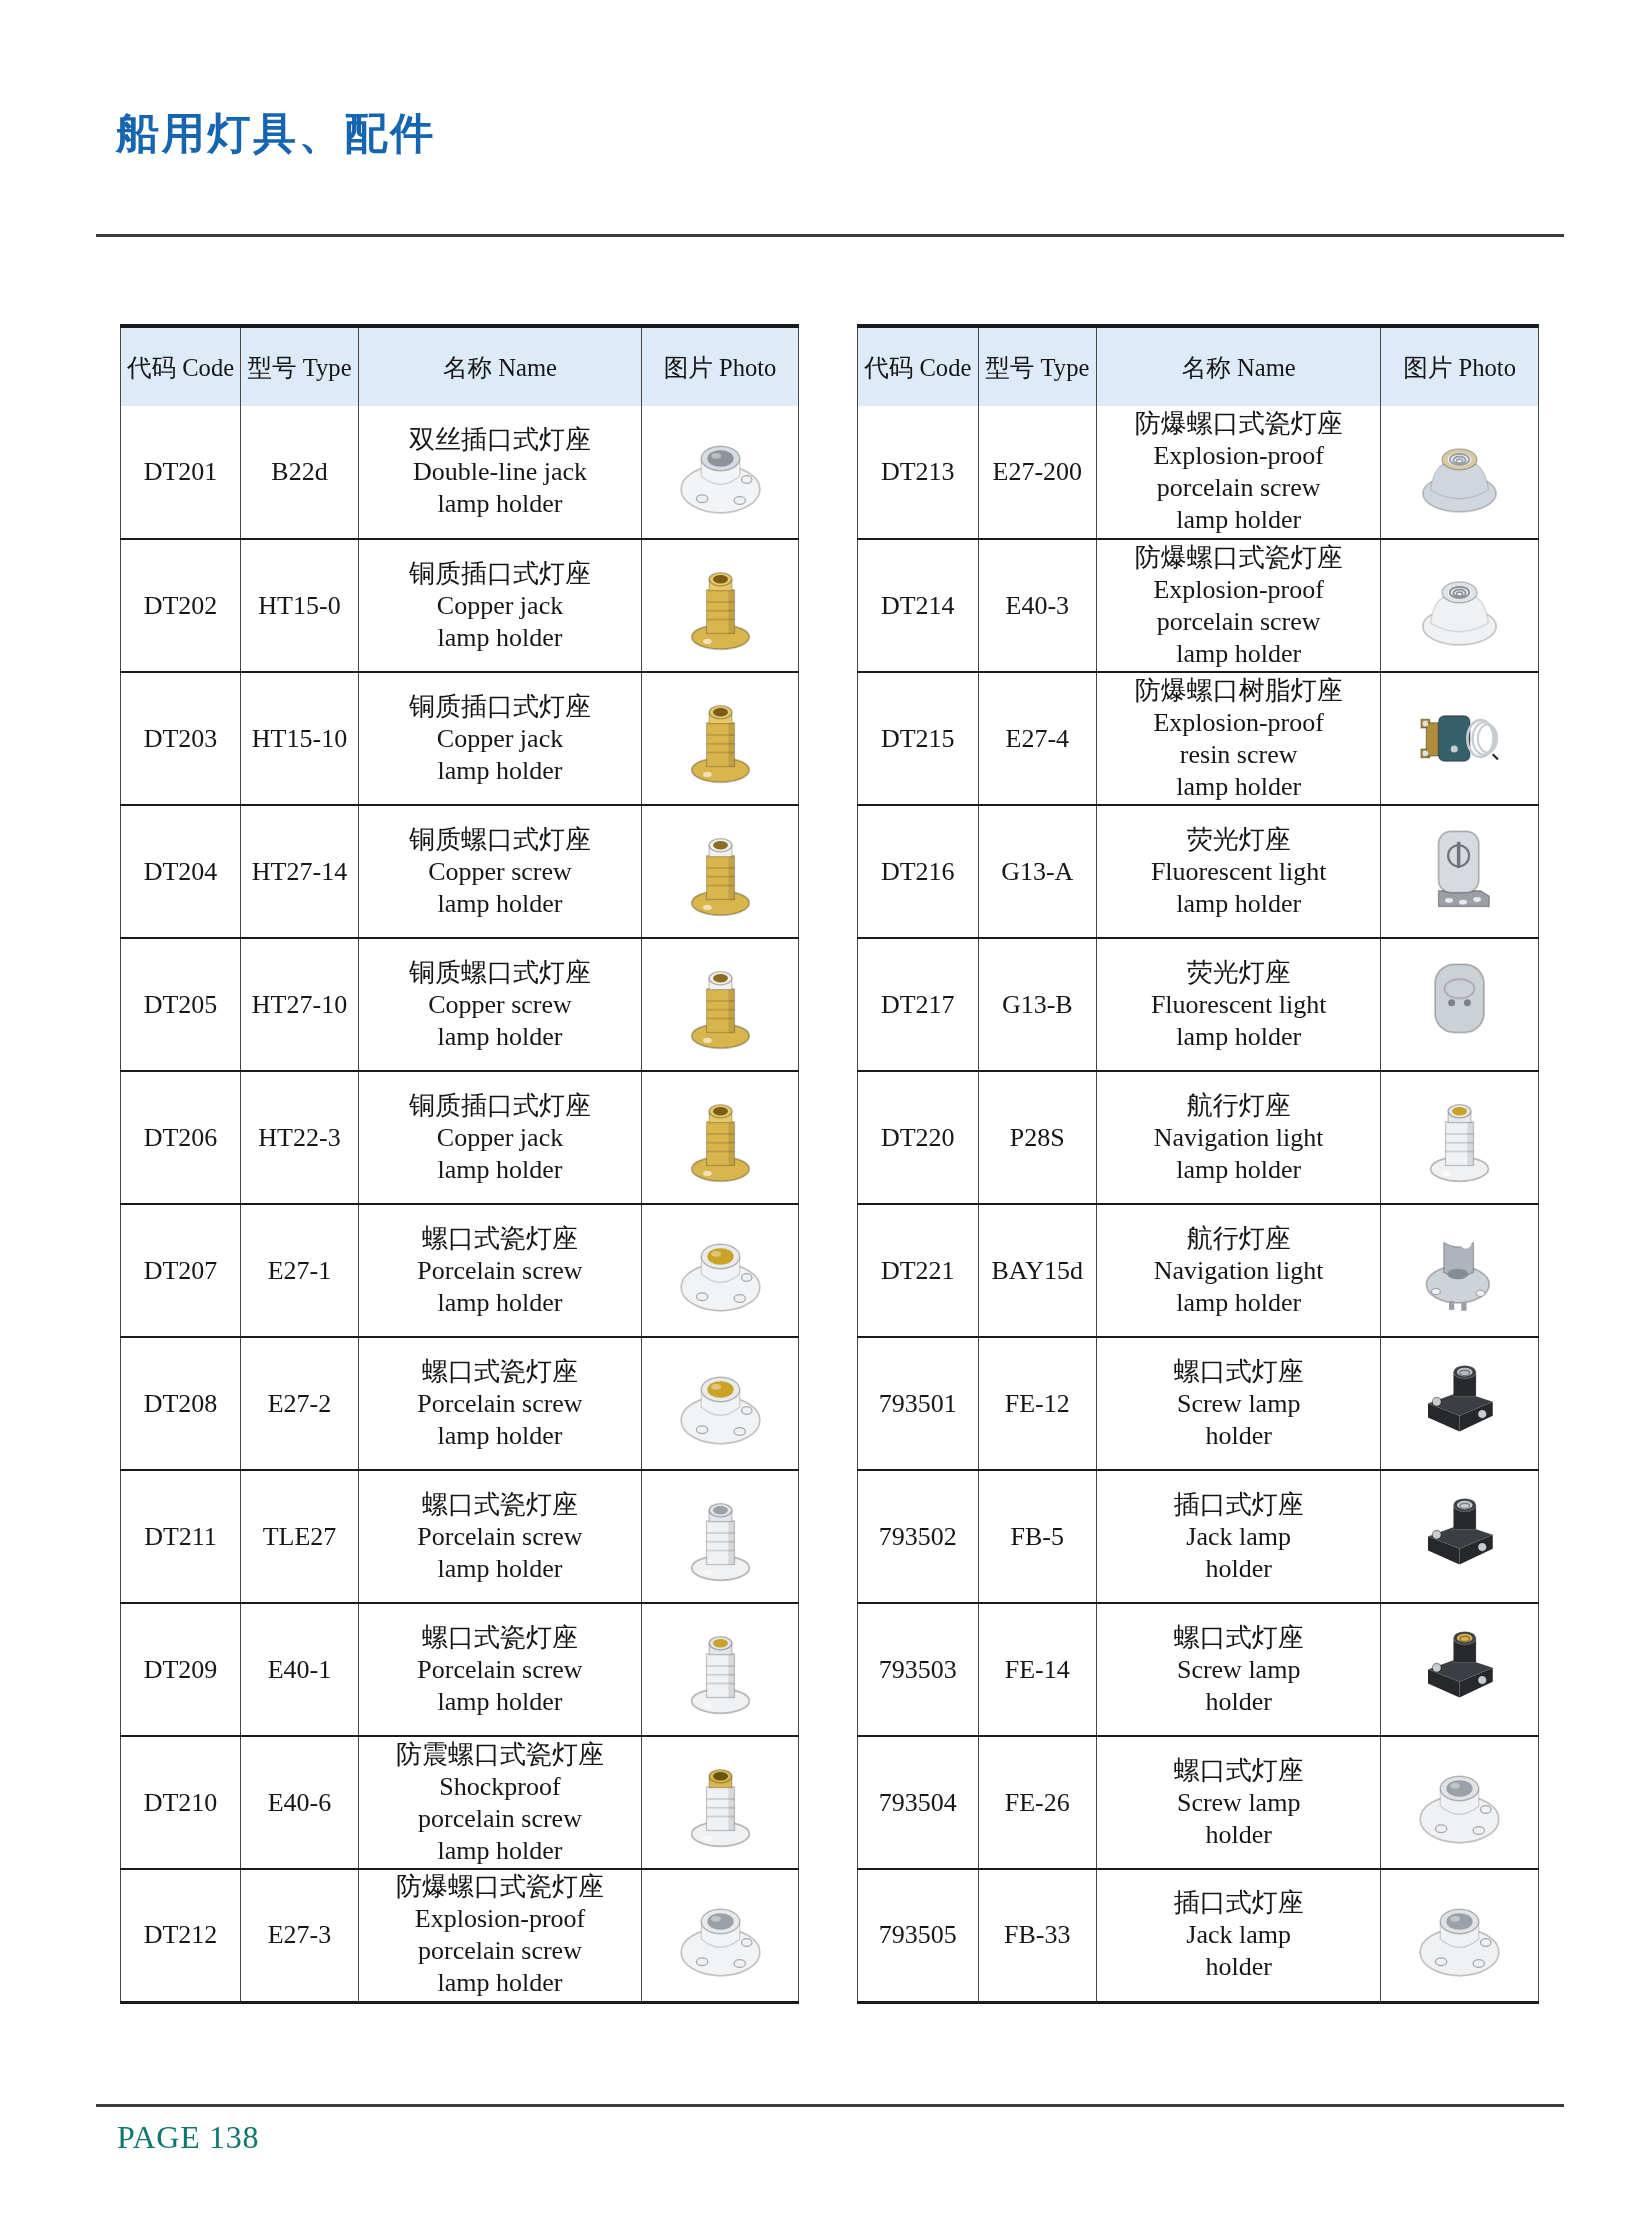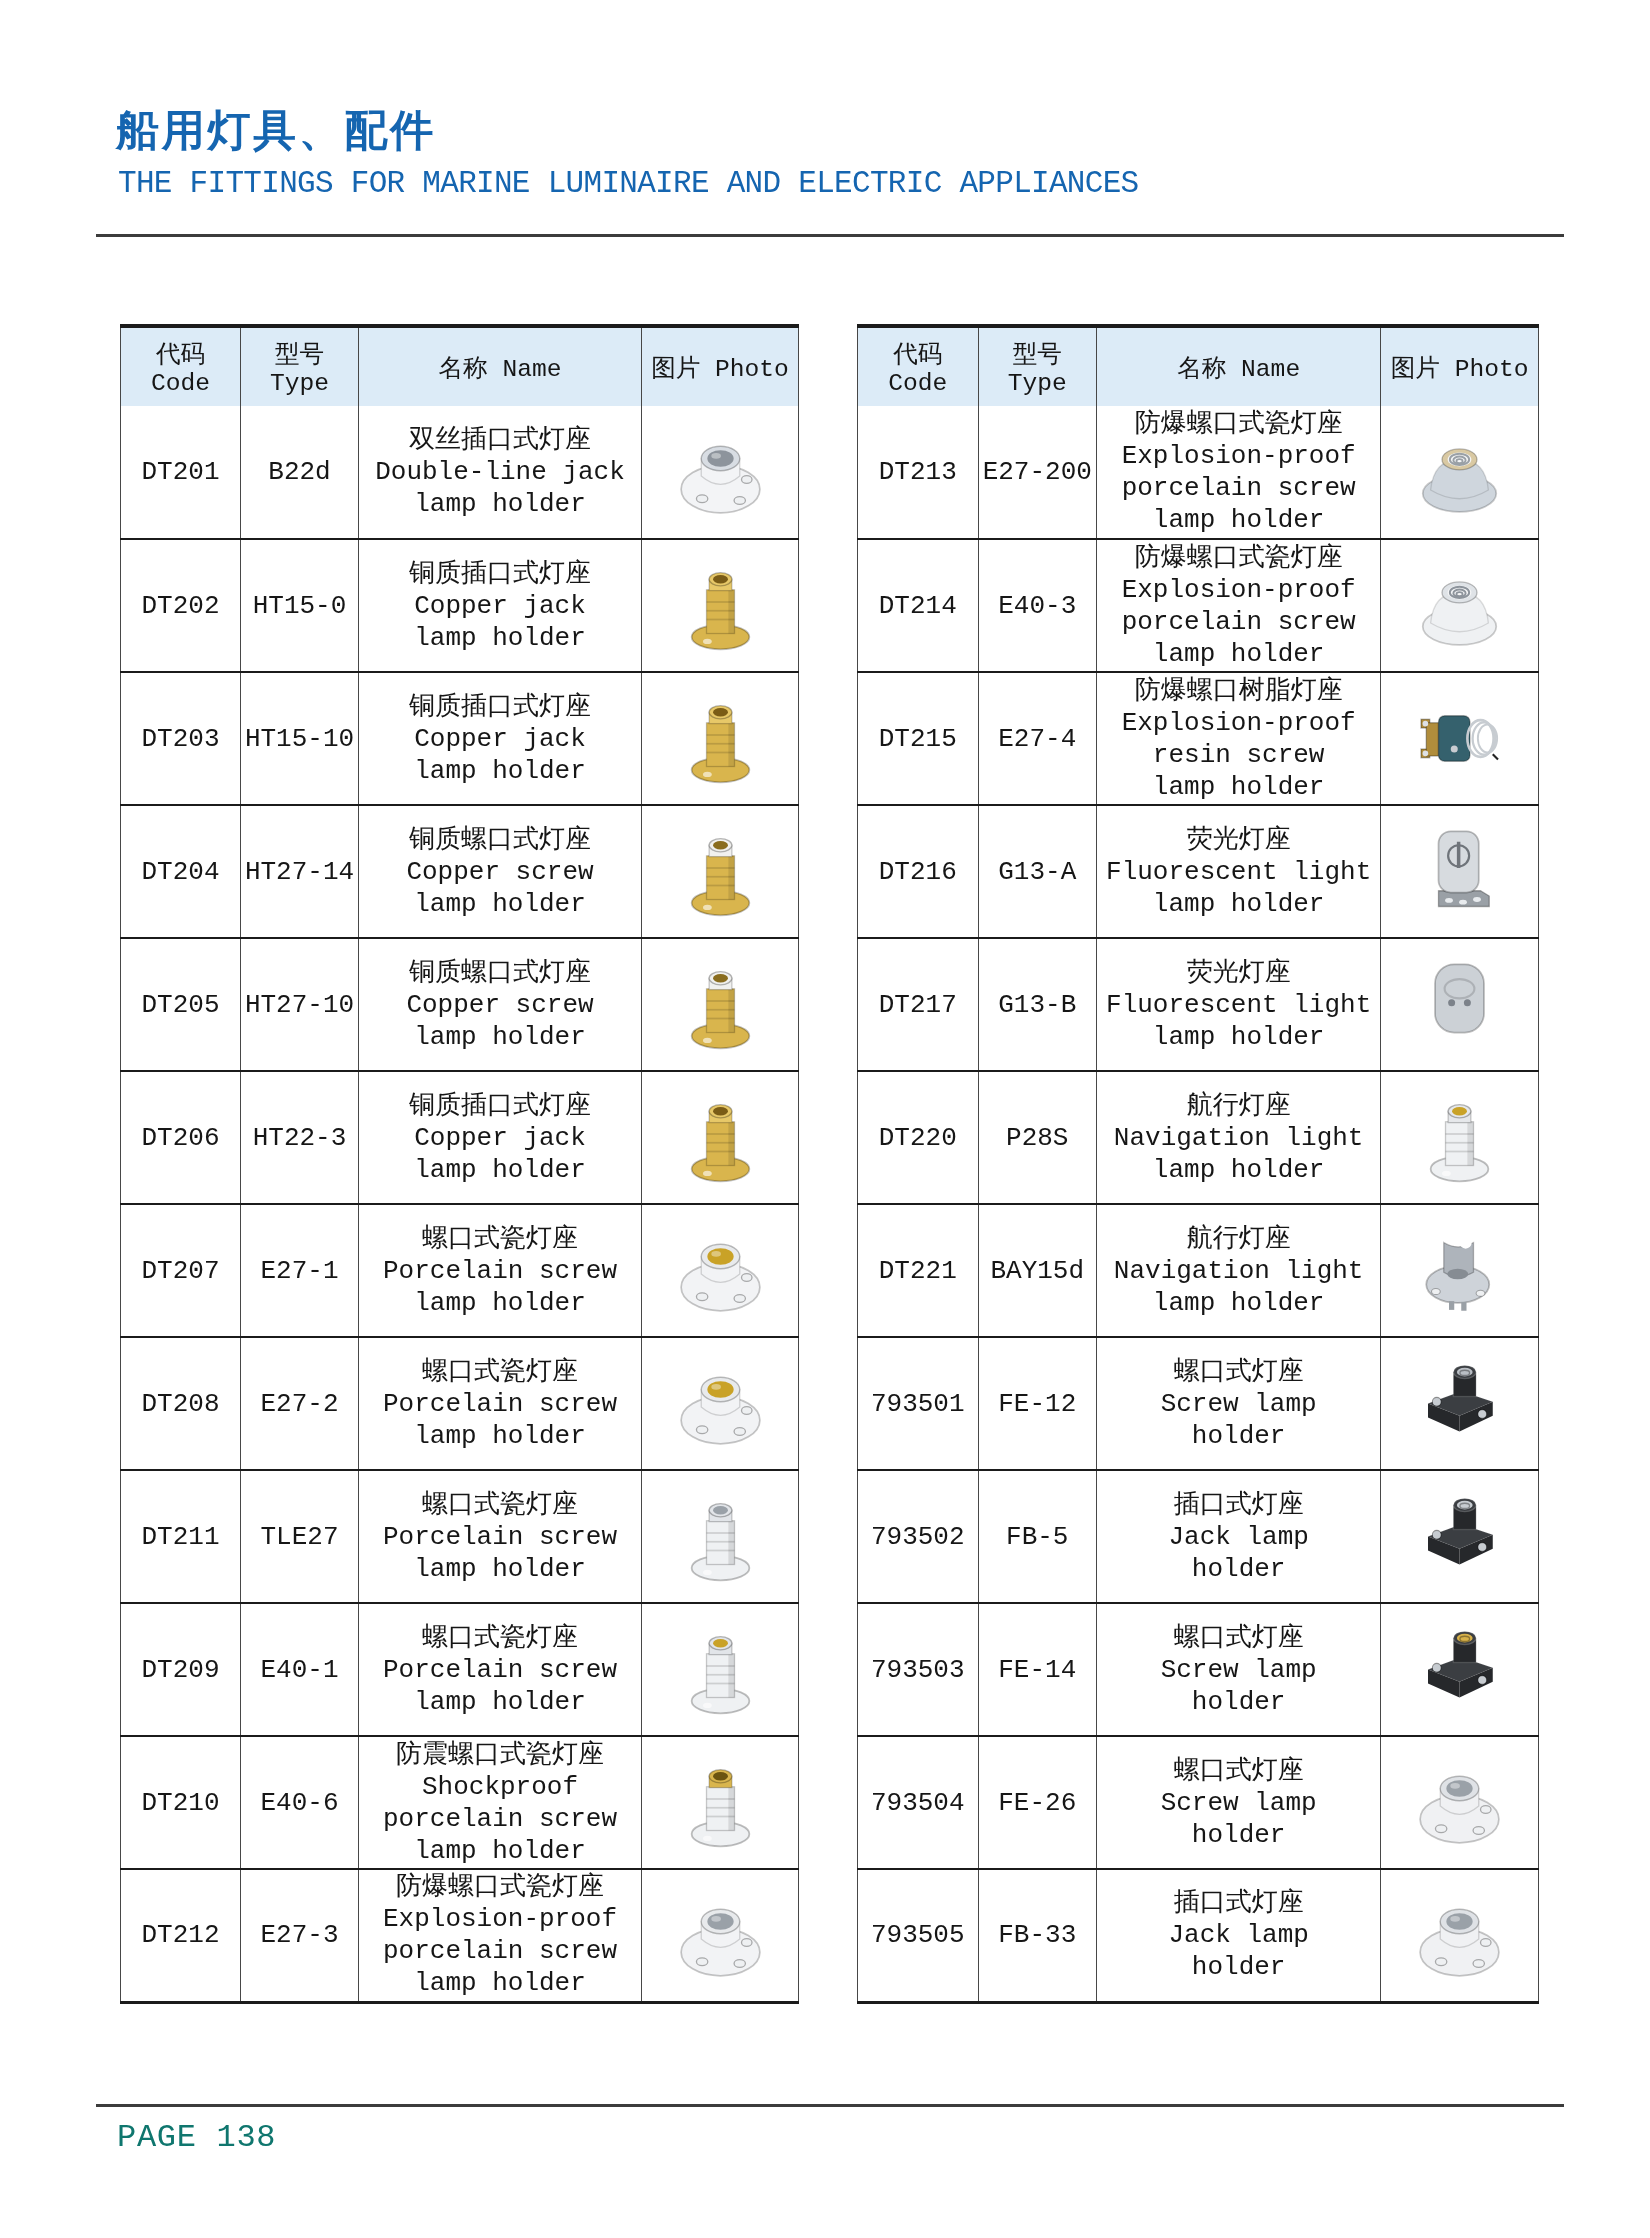--- a/index.html
+++ b/index.html
@@ -1,20 +1,20 @@
 <!DOCTYPE html>
 <html style="--accent: #1565b0; --header-bg: #dcebf7;font-size:10.6px"><head>
 <meta charset="utf-8">
 <style>
   html,body { margin:0; padding:0; background:#ffffff; }
   .page {
     position:relative;
     width:1650px; height:2239px;
     background:#ffffff;
-    font-family:Liberation Mono, monospace;
+    font-family:Liberation Serif, serif;
     overflow:hidden;
   }
   .title-cn {
     position:absolute; left:116px; top:112px;
     font-size:43px; font-weight:bold;
     color:var(--accent,#1565b0);
     letter-spacing:2.7px;
     line-height:1;
   }
   .title-en {
@@ -69,21 +69,20 @@
     position:absolute; left:117px; top:2119px;
     font-size:32px; color:#0f766e; letter-spacing:0.7px;
   }
 </style>
 </head>
 <body>
 
 <div class="page">
 
   <div class="title-cn">船用灯具、配件</div>
-  <div class="title-en">THE FITTINGS FOR MARINE LUMINAIRE AND ELECTRIC APPLIANCES</div>
   <div class="rule-top"></div>
 
   <div class="tables">
 
     <table class="catalog t-left">
       <colgroup>
         <col class="col-code">
           <col class="col-type">
           <col class="col-name">
           <col class="col-photo">

